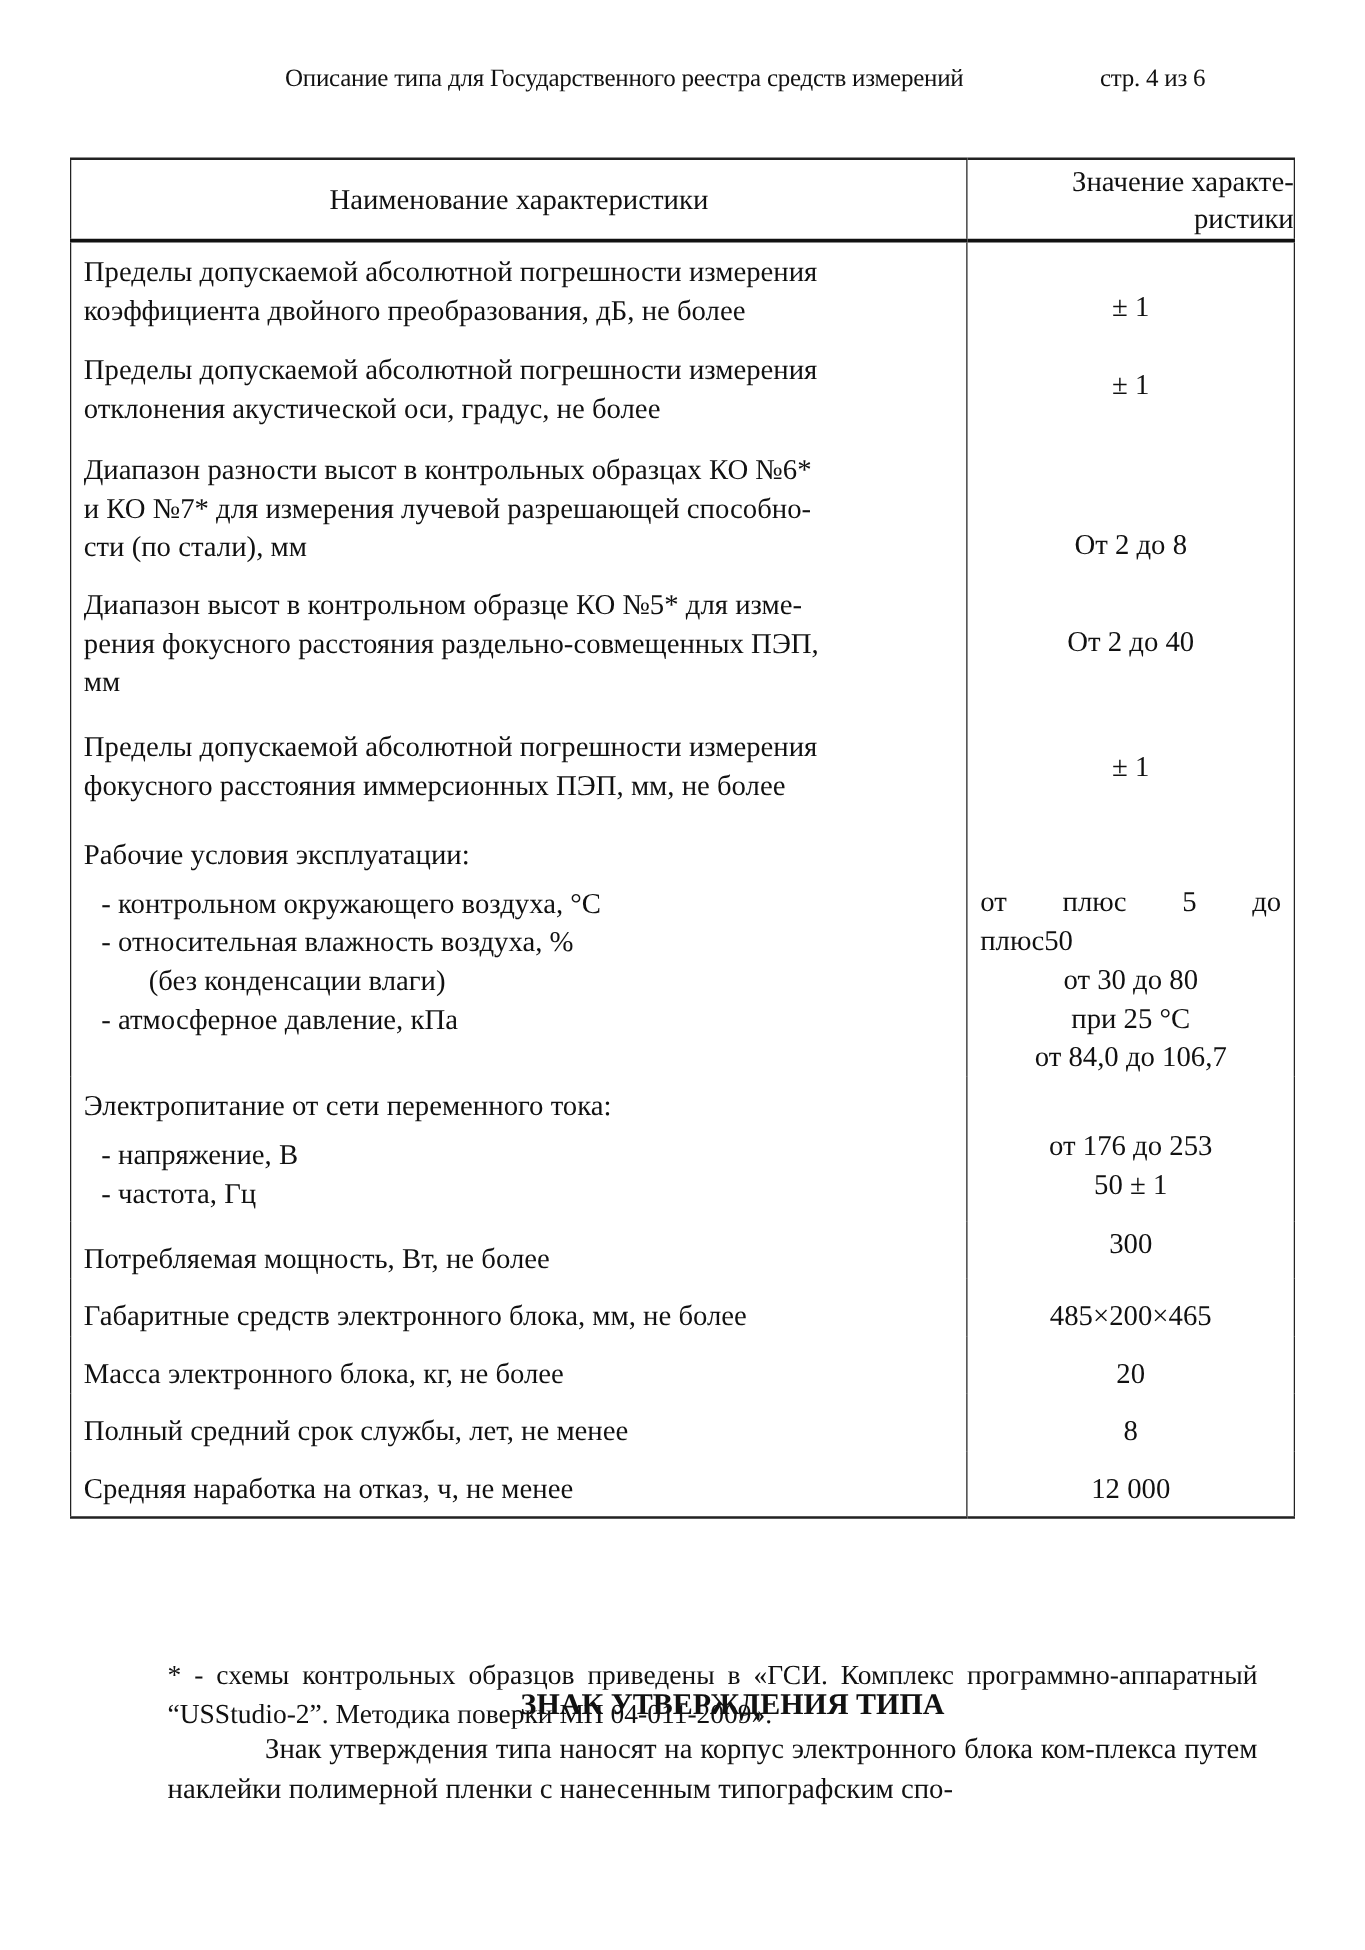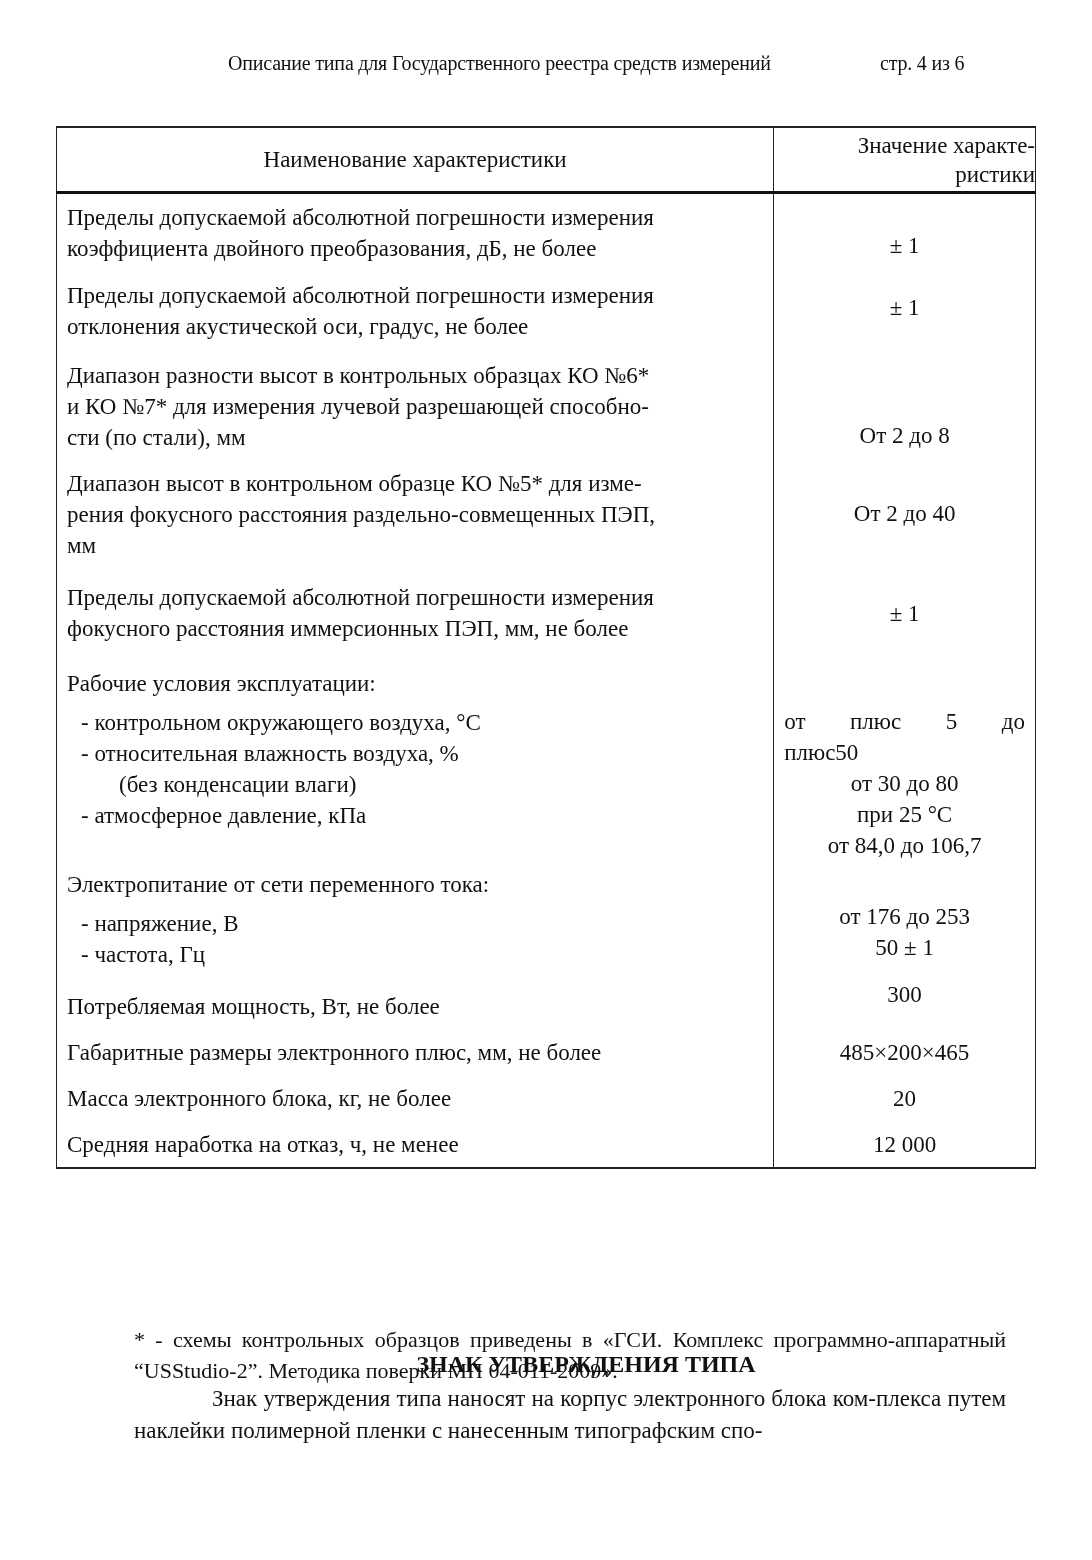--- a/index.html
+++ b/index.html
@@ -144,29 +144,33 @@
       <span class="val-line">50 ± 1</span>
     </td>
   </tr>
 
   <tr>
     <td class="name-cell" style="padding-top:14px !important;height:32px">Потребляемая мощность, Вт, не более</td>
     <td class="val-cell" style="padding-top:2px">300</td>
   </tr>
 
   <tr>
-    <td class="name-cell" style="padding-top:14px !important;height:32px">Габаритные размеры электронного плюс, мм, не более</td>
+    <td class="name-cell" style="padding-top:14px !important;height:32px">Габаритные средств электронного блока, мм, не более</td>
     <td class="val-cell" style="padding-top:14px">485×200×465</td>
   </tr>
 
   <tr>
     <td class="name-cell" style="padding-top:14px !important;height:32px">Масса электронного блока, кг, не более</td>
     <td class="val-cell" style="padding-top:14px">20</td>
   </tr>
 
+  <tr>
+    <td class="name-cell" style="padding-top:14px !important;height:32px">Полный средний срок службы, лет, не менее</td>
+    <td class="val-cell" style="padding-top:14px">8</td>
+  </tr>
 
   <tr class="last">
     <td class="name-cell" style="padding-top:14px !important;padding-bottom:6px !important;height:32px">Средняя наработка на отказ, ч, не менее</td>
     <td class="val-cell" style="padding-top:14px">12 000</td>
   </tr>
 </tbody>
   </table>
 
 <div class="footnote">* - схемы контрольных образцов приведены в «ГСИ. Комплекс  программно-аппаратный “USStudio-2”. Методика поверки МП 04-011-2009».</div>
 

